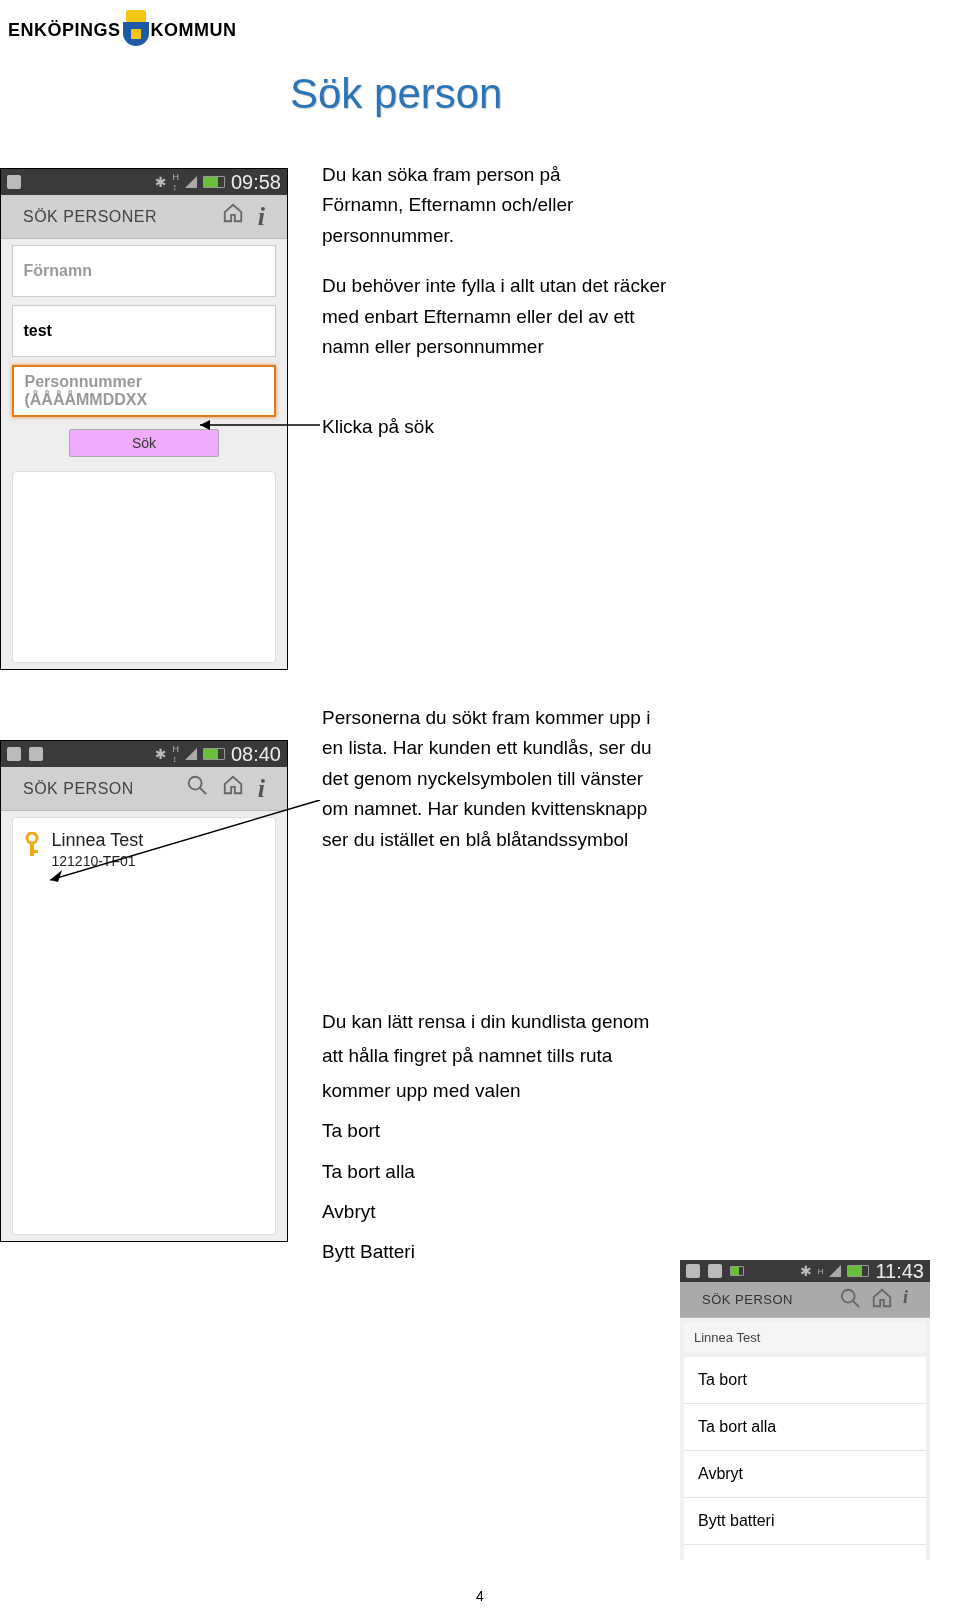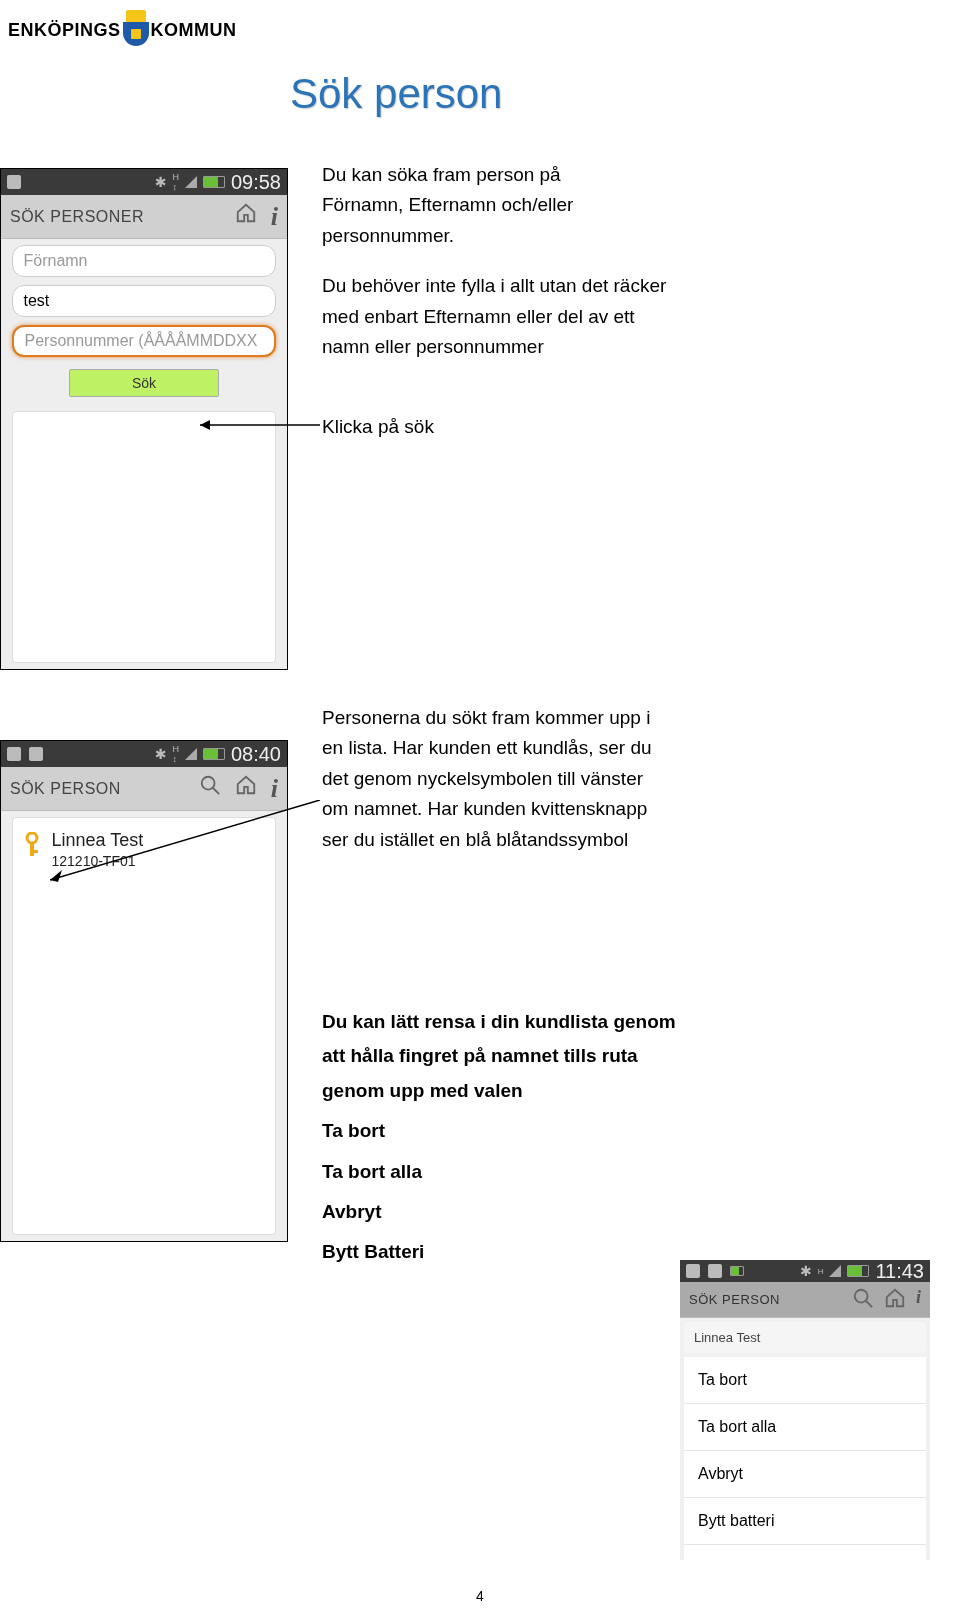--- a/index.html
+++ b/index.html
@@ -114,21 +114,21 @@
     background: #6abf3a;
   }
   .sb-time { font-size: 20px; color: #eee; }
 
   .appbar {
     height: 44px;
     background: #d0d0d0;
     display: flex;
     align-items: center;
     justify-content: space-between;
-    padding: 0 9px;
+    padding: 0 22px;
     border-bottom: 1px solid #bbb;
   }
   .appbar-title {
     font-size: 16px;
     color: #444;
     letter-spacing: 0.5px;
   }
   .appbar-icons { display: flex; gap: 14px; font-size: 22px; color: #666; }
   .home-icon svg { width: 22px; height: 22px; stroke: #666; fill: none; stroke-width: 2; }
   .info-icon { font-family: 'Times New Roman', serif; font-style: italic; font-weight: bold; font-size: 26px; color: #555; }
@@ -138,39 +138,40 @@
     padding: 6px;
     background: #eee;
     flex: 1;
     display: flex;
     flex-direction: column;
     align-items: center;
     gap: 8px;
   }
   .input-box {
     width: 96%;
-    height: 32px;
+    height: 52px;
     background: #fff;
     border: 1px solid #ccc;
-    border-radius: 12px;
+    border-radius: 0;
     padding: 0 10px;
     display: flex;
     align-items: center;
     color: #999;
     font-size: 16px;
+    font-weight: bold;
   }
   .input-box.filled { color: #000; }
   .input-box.focused {
     border: 2px solid #e07a1f;
     box-shadow: 0 0 4px rgba(224,122,31,0.8);
   }
   .sok-btn {
     width: 55%;
     height: 28px;
-    background: #bef264;
+    background: #f0abfc;
     border: 1px solid #aaa;
     border-radius: 2px;
     display: flex;
     align-items: center;
     justify-content: center;
     font-size: 14px;
     color: #333;
     margin-top: 4px;
   }
   .white-area {
@@ -239,21 +240,21 @@
   
   .desc {
     position: absolute;
     font-size: 19px;
     color: #000;
     line-height: 1.6;
   }
   .desc1 { top: 160px; left: 322px; width: 470px; }
   .desc2 { top: 412px; left: 322px; width: 470px; }
   .desc3 { top: 703px; left: 322px; width: 480px; }
-  .desc4 { top: 1007px; left: 322px; width: 480px; font-weight: bold; }
+  .desc4 { top: 1007px; left: 322px; width: 480px; }
   .desc4 p { margin-bottom: 4px; }
 
   
   .phone3 {
     position: absolute;
     top: 1260px;
     left: 680px;
     width: 250px;
     height: 300px;
     background: #f0f0f0;
@@ -428,21 +429,21 @@
   <p>Personerna du sökt fram kommer upp i</p>
   <p>en lista. Har kunden ett kundlås, ser du</p>
   <p>det genom nyckelsymbolen till vänster</p>
   <p>om namnet. Har kunden kvittensknapp</p>
   <p>ser du istället en blå blåtandssymbol</p>
 </div>
 
 <div class="desc desc4">
   <p>Du kan lätt rensa i din kundlista genom</p>
   <p>att hålla fingret på namnet tills ruta</p>
-  <p>genom upp med valen</p>
+  <p>kommer upp med valen</p>
   <p style="margin-top:10px">Ta bort</p>
   <p style="margin-top:10px">Ta bort alla</p>
   <p style="margin-top:10px">Avbryt</p>
   <p style="margin-top:10px">Bytt Batteri</p>
 </div>
 
 <div class="phone3">
   <div class="statusbar">
     <div class="sb-left">
       <span class="sb-icon"></span>

